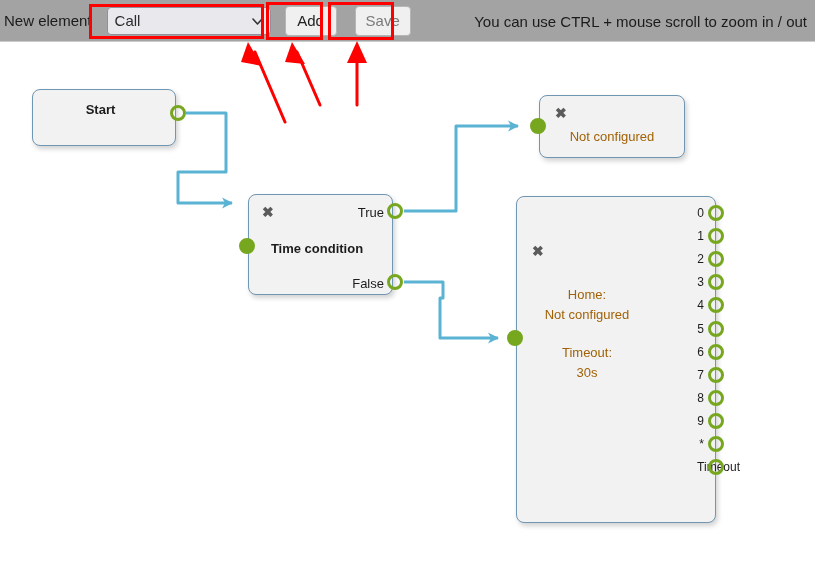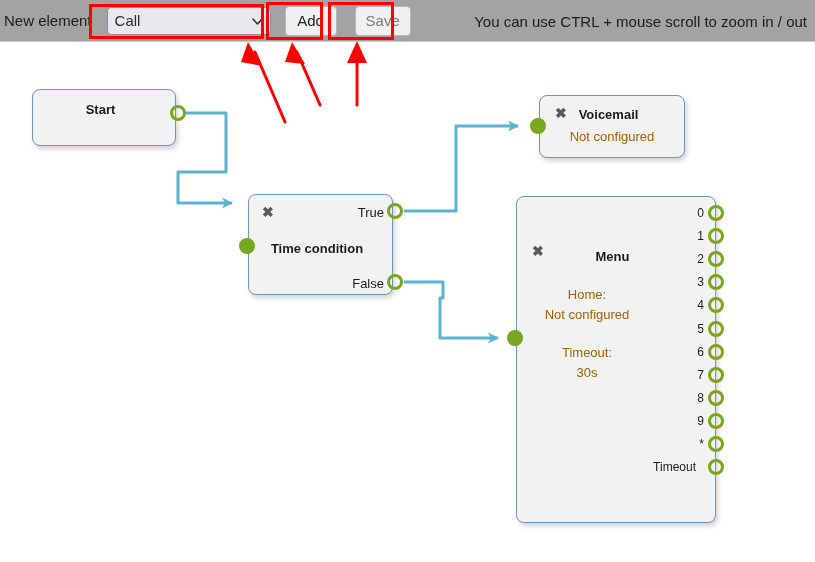--- a/index.html
+++ b/index.html
@@ -166,28 +166,26 @@
       <div class="node-title" style="top:46px;">Time condition</div>
       <div class="port-label big" style="left:90px; top:10px; width:45px;">True</div>
       <div class="port-label big" style="left:85px; top:81px; width:50px;">False</div>
     </div>
     <div class="port filled" style="left:239px; top:196px;"></div>
     <div class="port" style="left:387px; top:161px;"></div>
     <div class="port" style="left:387px; top:232px;"></div>
 
     <div class="node" style="left:539px; top:53px; width:146px; height:63px;">
       <div class="node-close" style="left:15px; top:10px;">✖</div>
-      <div class="node-title" style="top:11px;">Voicemail</div>
       <div class="node-sub" style="top:33px;">Not configured</div>
     </div>
     <div class="port filled" style="left:530px; top:76px;"></div>
 
     <div class="node" style="left:516px; top:154px; width:200px; height:327px;">
       <div class="node-close" style="left:15px; top:47px;">✖</div>
-      <div class="node-title" style="top:52px;">Menu</div>
       <div class="node-sub" style="top:90px; right:58px; left:0;">Home:</div>
       <div class="node-sub" style="top:110px; right:58px; left:0;">Not configured</div>
       <div class="node-sub" style="top:148px; right:58px; left:0;">Timeout:</div>
       <div class="node-sub" style="top:168px; right:58px; left:0;">30s</div>
     </div>
     <div class="port filled" style="left:507px; top:288px;"></div>
     <div id="menu-ports">
         <div class="port-label" style="left: 620px; top: 164px; width: 84px;">0</div>
         <div class="port" style="left: 708px; top: 163px;"></div>
         <div class="port-label" style="left: 620px; top: 187.1px; width: 84px;">1</div>
@@ -203,21 +201,21 @@
         <div class="port-label" style="left: 620px; top: 302.6px; width: 84px;">6</div>
         <div class="port" style="left: 708px; top: 301.6px;"></div>
         <div class="port-label" style="left: 620px; top: 325.7px; width: 84px;">7</div>
         <div class="port" style="left: 708px; top: 324.7px;"></div>
         <div class="port-label" style="left: 620px; top: 348.8px; width: 84px;">8</div>
         <div class="port" style="left: 708px; top: 347.8px;"></div>
         <div class="port-label" style="left: 620px; top: 371.9px; width: 84px;">9</div>
         <div class="port" style="left: 708px; top: 370.9px;"></div>
         <div class="port-label" style="left: 620px; top: 395px; width: 84px;">*</div>
         <div class="port" style="left: 708px; top: 394px;"></div>
-        <div class="port-label" style="left: 612px; top: 418.1px; width: 84px;">Timeout</div>
+        <div class="port-label" style="left: 656px; top: 418.1px; width: 84px;">Timeout</div>
         <div class="port" style="left: 708px; top: 417.1px;"></div>
       </div>
 
   </div>
 
   <svg id="annotations">
     <g stroke="#ff0000" stroke-width="3" fill="#ff0000">
       <path d="M285,122 L255,52" stroke-linecap="round" fill="none"></path>
       <path d="M248,42 L262,66 L241,62 Z" stroke="none"></path>
 

